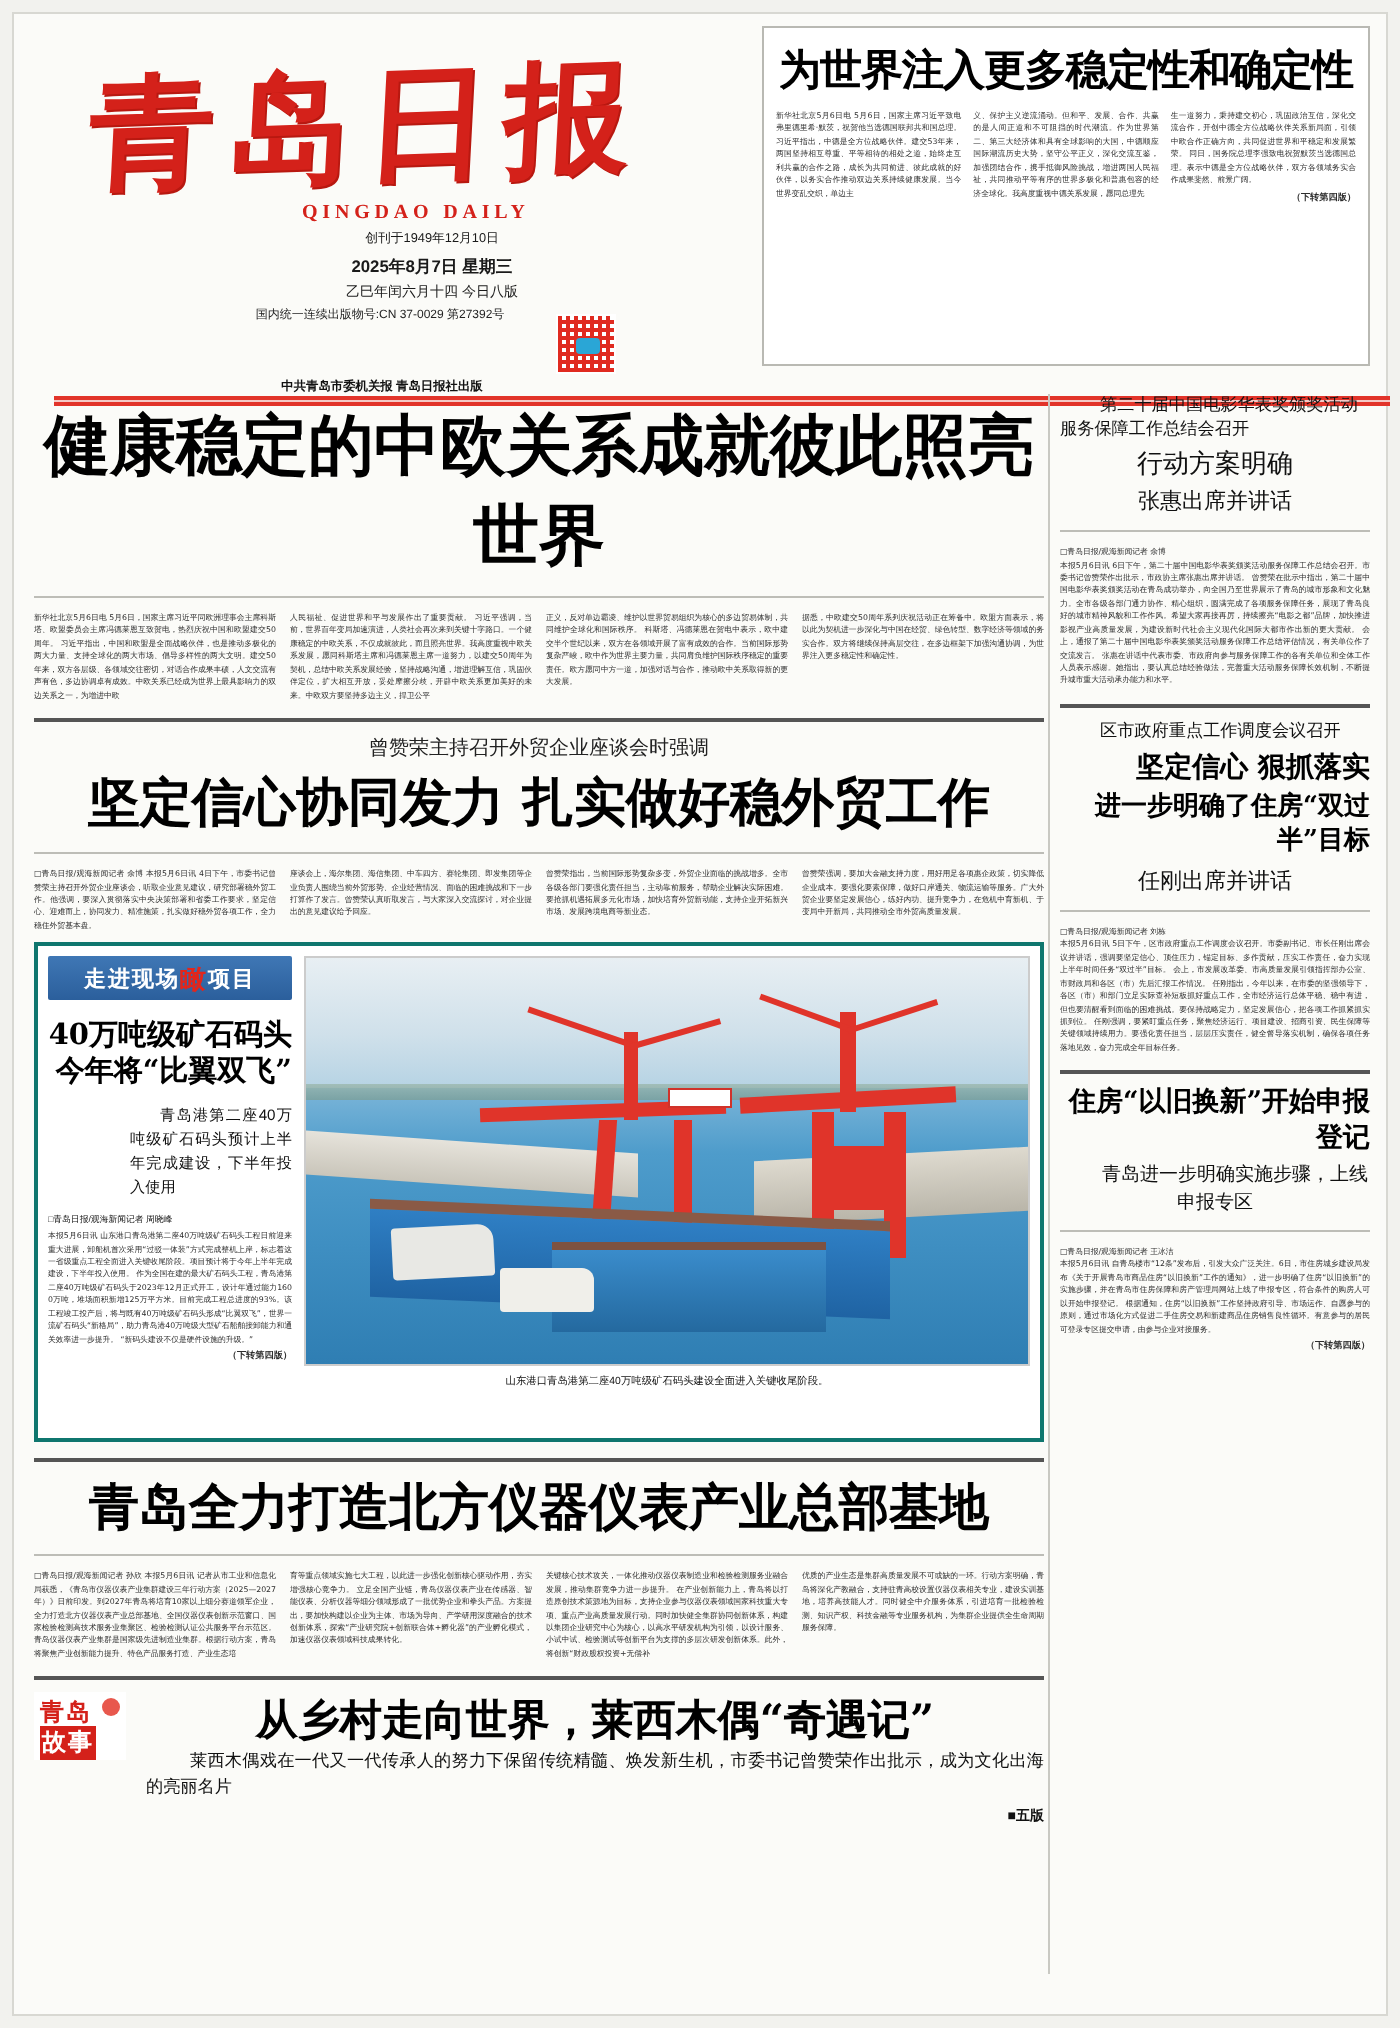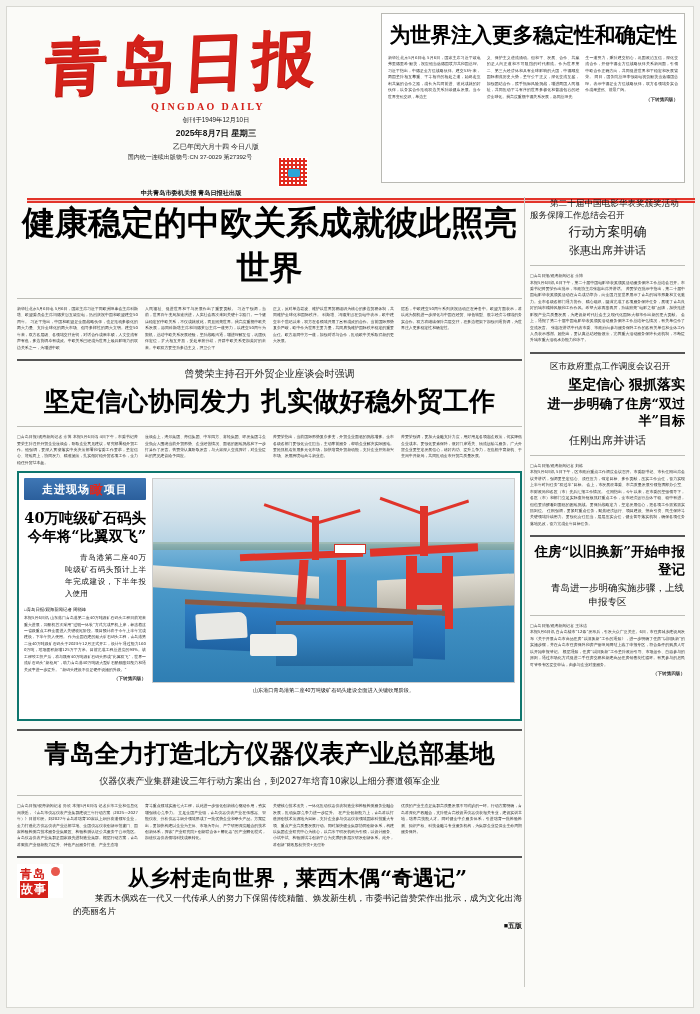--- a/index.html
+++ b/index.html
@@ -325,21 +325,20 @@
             </div>
             <div class="caption">山东港口青岛港第二座40万吨级矿石码头建设全面进入关键收尾阶段。</div>
           </div>
         </div>
       </div>
 
       <div class="hr-thick"></div>
 
       <div>
         <div class="headline-lg" style="font-size:25px">青岛全力打造北方仪器仪表产业总部基地</div>
-        <div class="kicker-center" style="font-size:9px">仪器仪表产业集群建设三年行动方案出台，到2027年培育10家以上细分赛道领军企业</div>
         <div class="hr-thin"></div>
         <div class="cols4">
           <div class="body-text">□青岛日报/观海新闻记者  孙欣  本报5月6日讯  记者从市工业和信息化局获悉，《青岛市仪器仪表产业集群建设三年行动方案（2025—2027年）》日前印发。到2027年青岛将培育10家以上细分赛道领军企业，全力打造北方仪器仪表产业总部基地、全国仪器仪表创新示范窗口、国家检验检测高技术服务业集聚区、检验检测认证公共服务平台示范区。  青岛仪器仪表产业集群是国家级先进制造业集群。根据行动方案，青岛将聚焦产业创新能力提升、特色产品服务打造、产业生态培</div>
           <div class="body-text">育等重点领域实施七大工程，以此进一步强化创新核心驱动作用，夯实增强核心竞争力。  立足全国产业链，青岛仪器仪表产业在传感器、智能仪表、分析仪器等细分领域形成了一批优势企业和拳头产品。方案提出，要加快构建以企业为主体、市场为导向、产学研用深度融合的技术创新体系，探索“产业研究院+创新联合体+孵化器”的产业孵化模式，加速仪器仪表领域科技成果转化。</div>
           <div class="body-text">关键核心技术攻关，一体化推动仪器仪表制造业和检验检测服务业融合发展，推动集群竞争力进一步提升。  在产业创新能力上，青岛将以打造原创技术策源地为目标，支持企业参与仪器仪表领域国家科技重大专项、重点产业高质量发展行动。同时加快健全集群协同创新体系，构建以集团企业研究中心为核心，以高水平研发机构为引领，以设计服务、小试中试、检验测试等创新平台为支撑的多层次研发创新体系。此外，将创新“财政股权投资+无偿补</div>
           <div class="body-text">优质的产业生态是集群高质量发展不可或缺的一环。行动方案明确，青岛将深化产教融合，支持驻青高校设置仪器仪表相关专业，建设实训基地，培养高技能人才。同时健全中介服务体系，引进培育一批检验检测、知识产权、科技金融等专业服务机构，为集群企业提供全生命周期服务保障。</div>
         </div>
       </div>
 
       <div class="hr-thick"></div>

